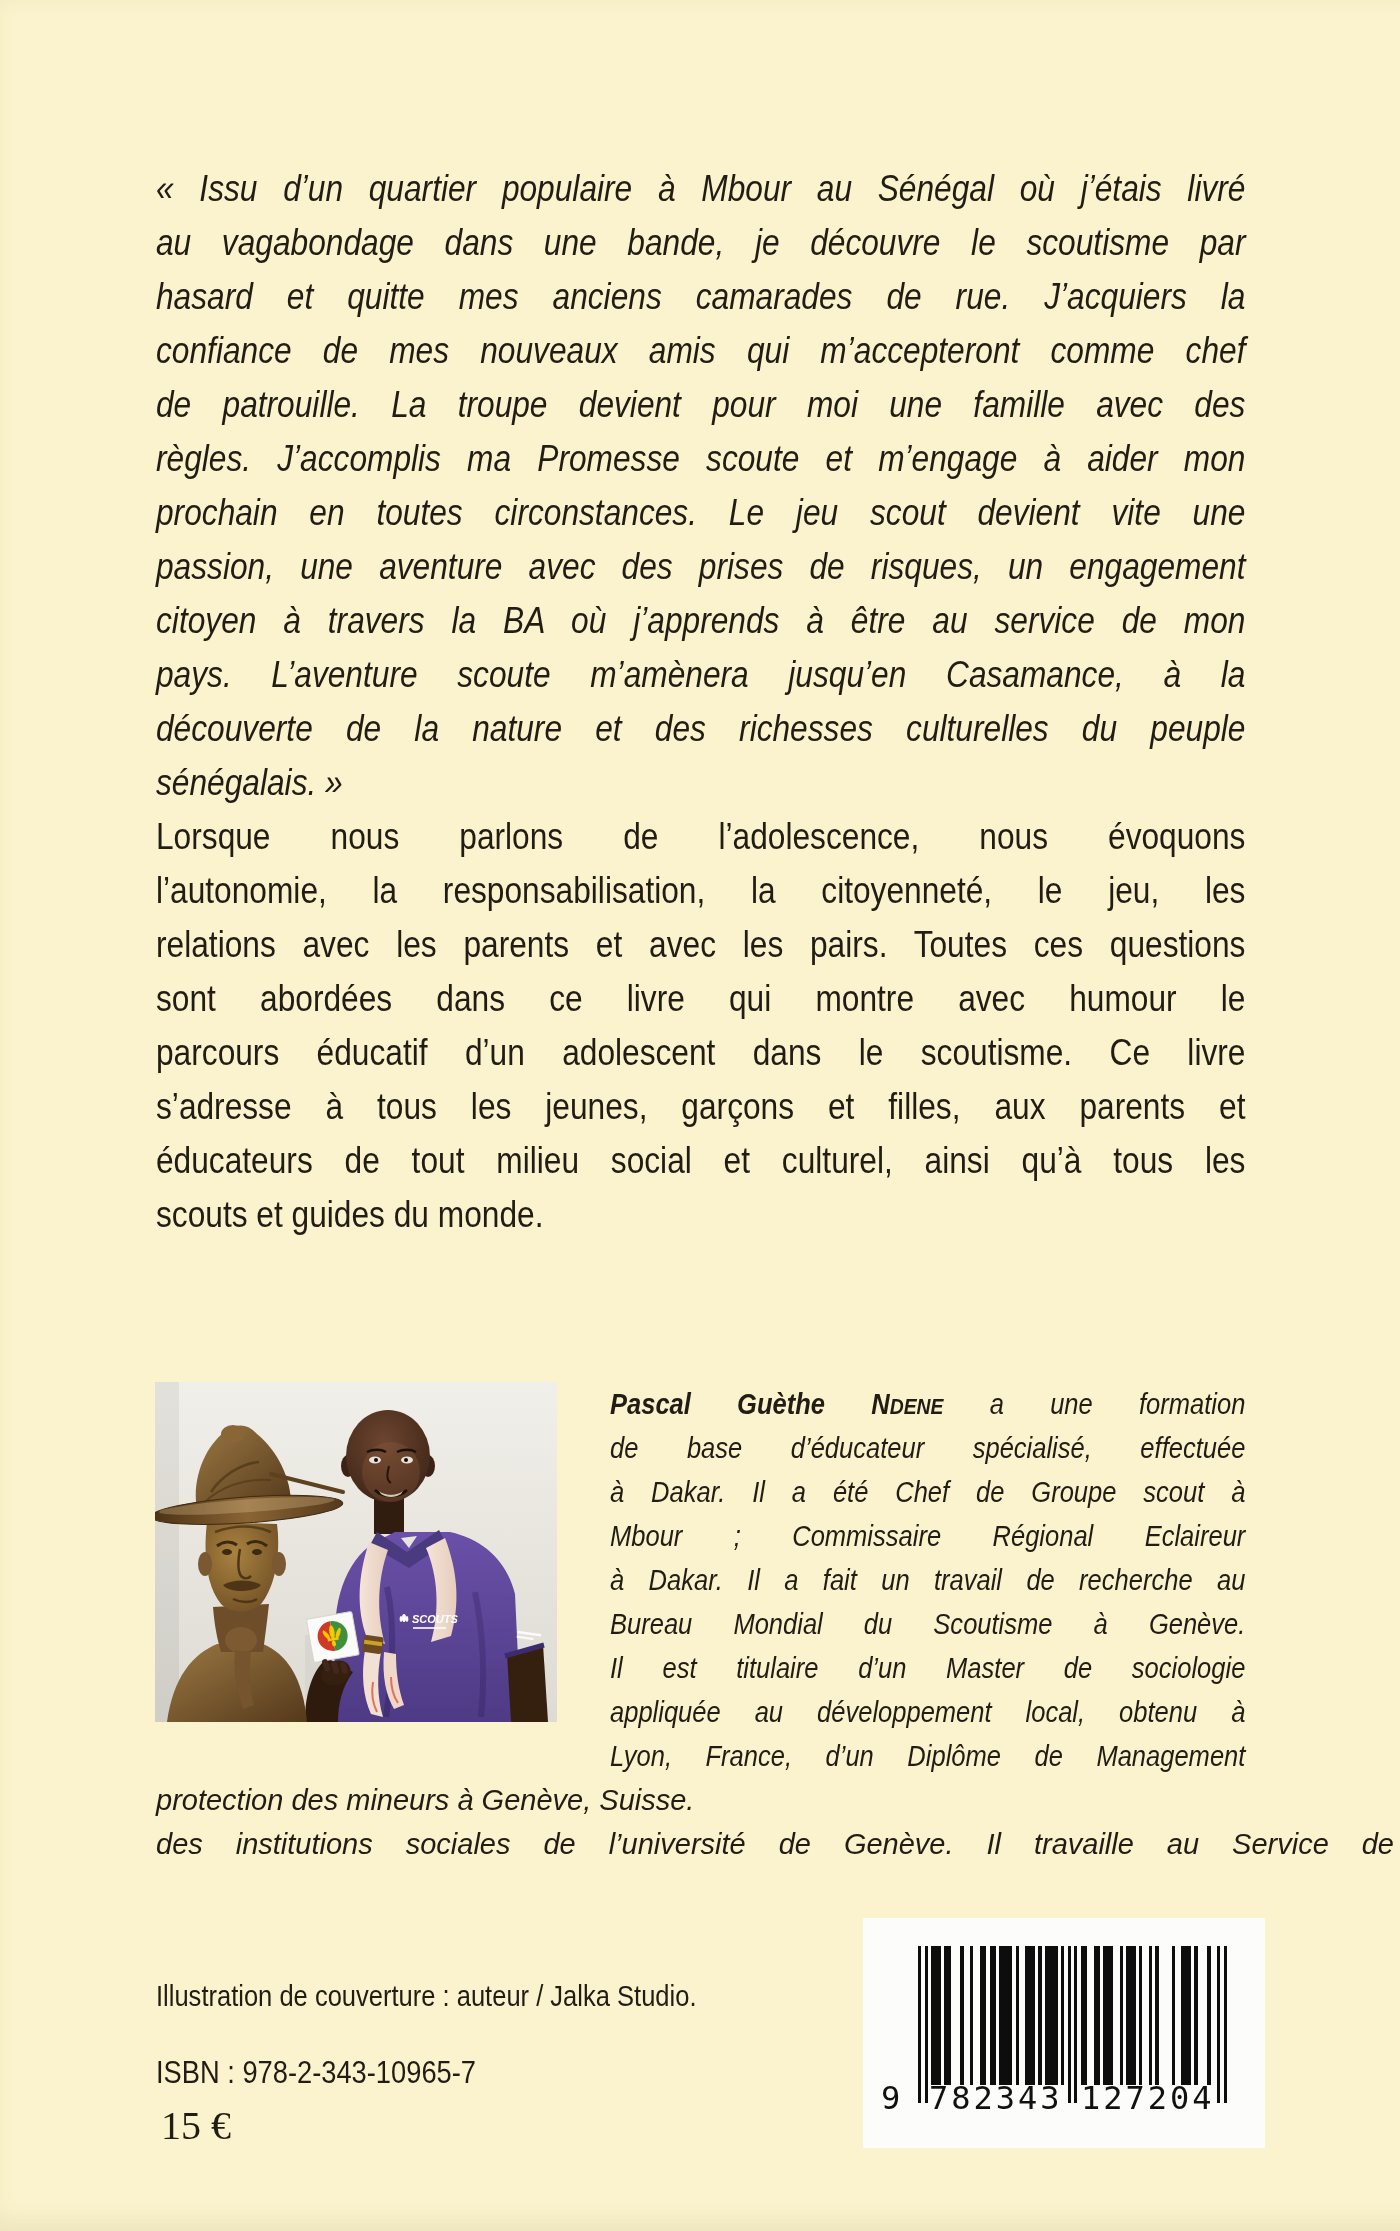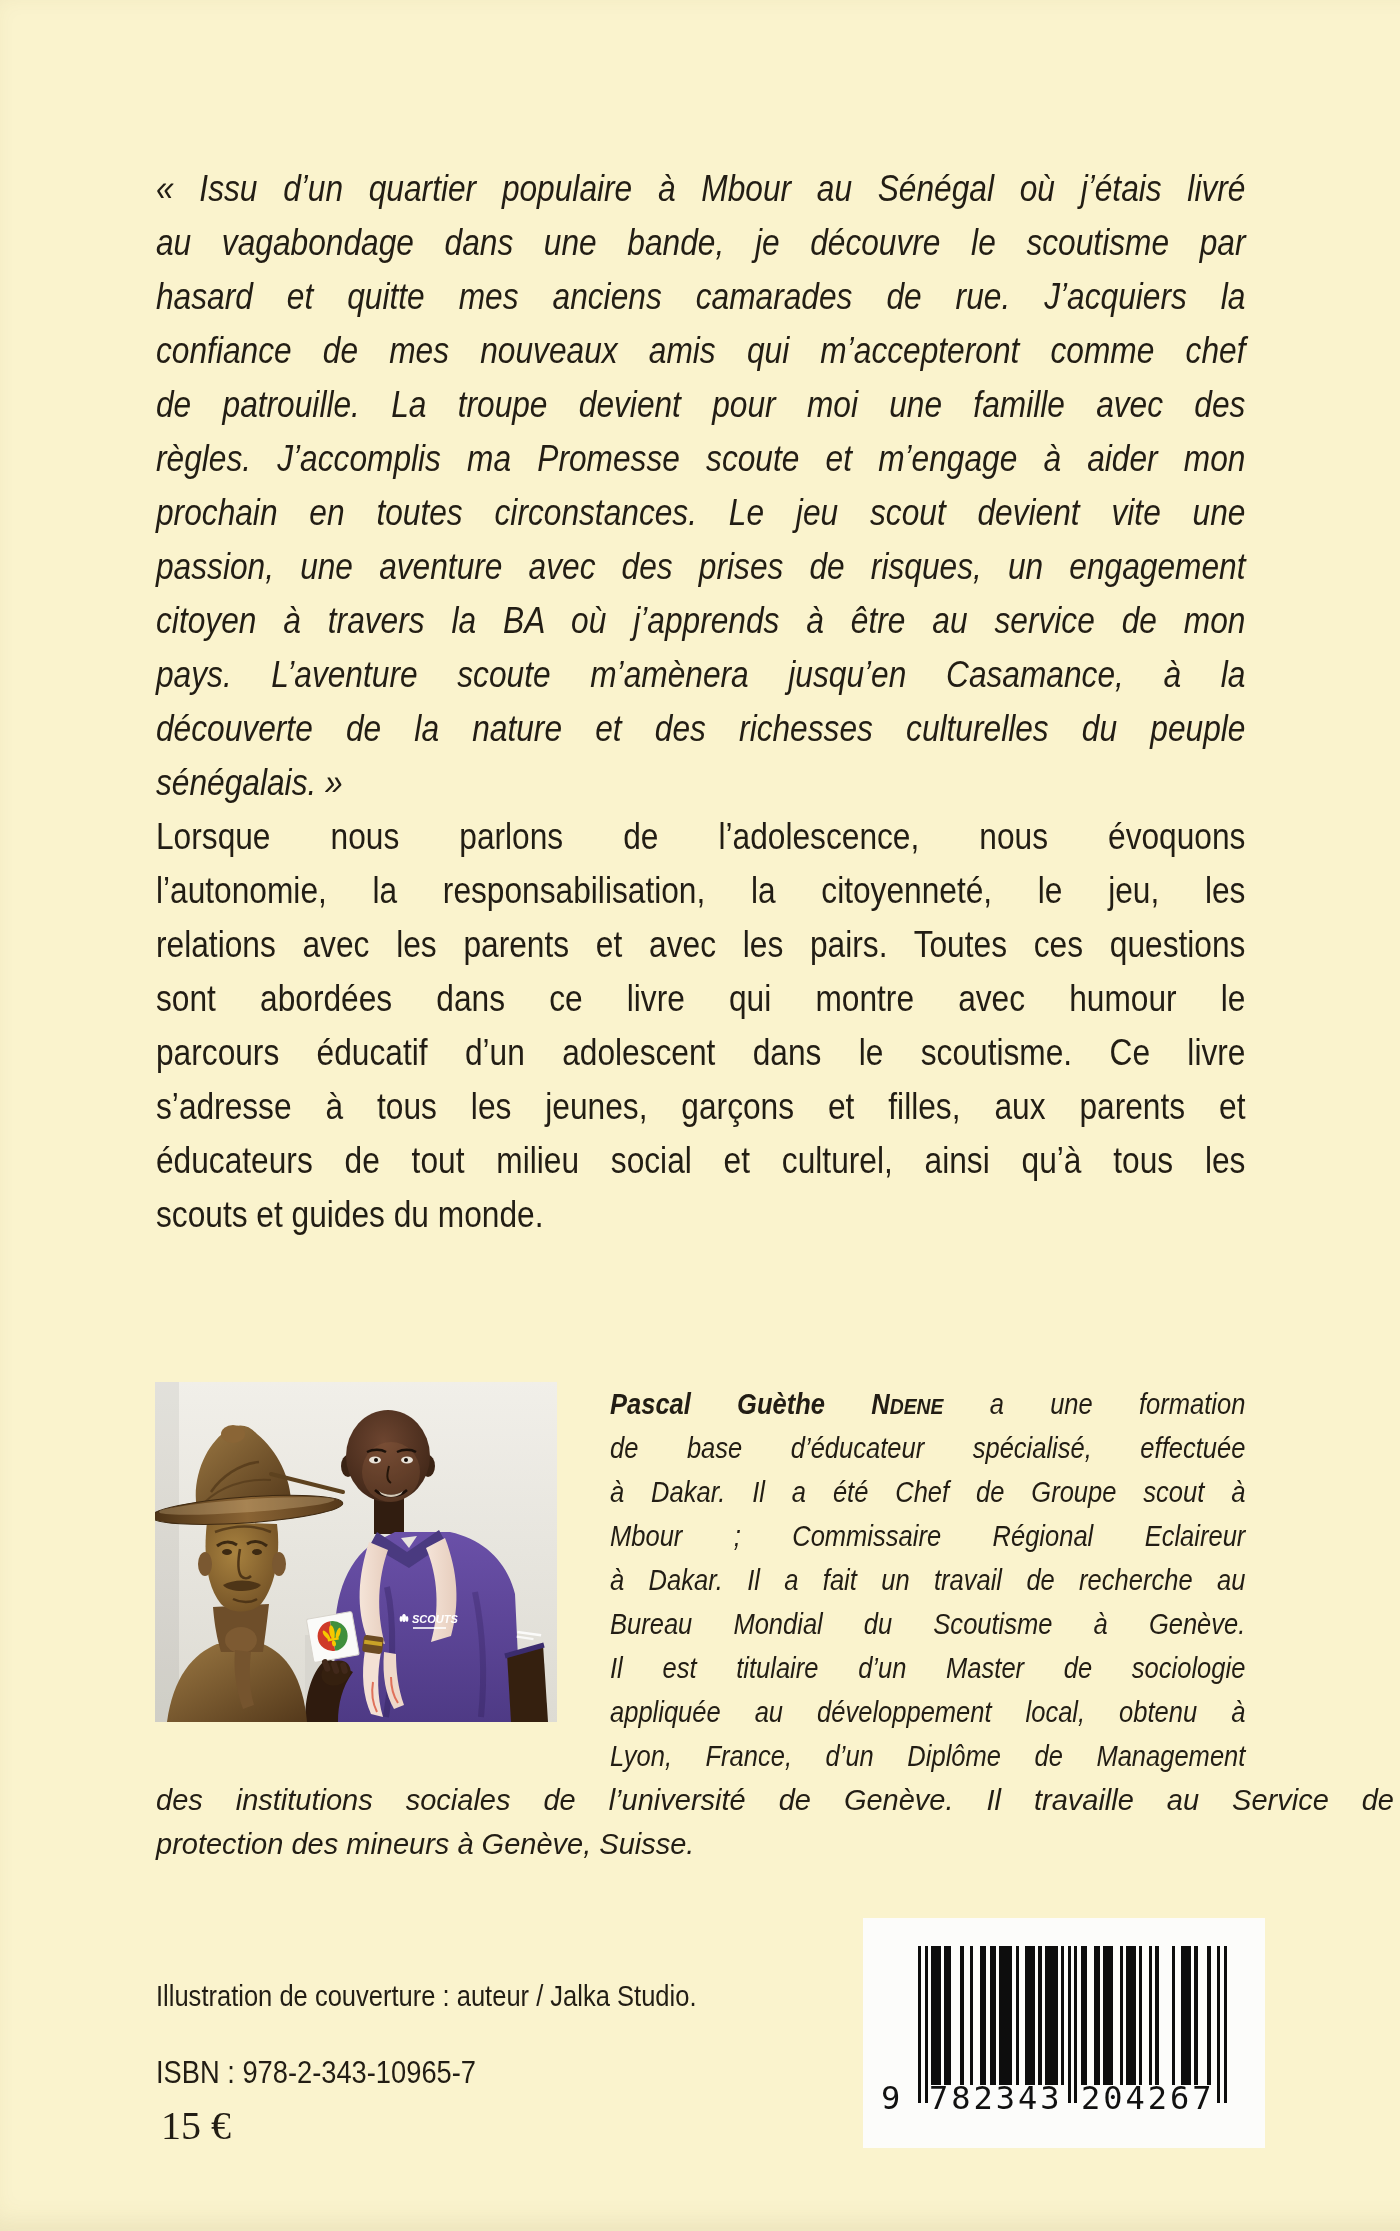--- a/index.html
+++ b/index.html
@@ -220,22 +220,22 @@
         <div class="ln jl">Mbour ; Commissaire Régional Eclaireur</div>
         <div class="ln jl">à Dakar. Il a fait un travail de recherche au</div>
         <div class="ln jl">Bureau Mondial du Scoutisme à Genève.</div>
         <div class="ln jl">Il est titulaire d’un Master de sociologie</div>
         <div class="ln jl">appliquée au développement local, obtenu à</div>
         <div class="ln jl">Lyon, France, d’un Diplôme de Management</div>
       </div>
   </div>
 
   <div class="bio-full">
+      <div class="ln jl last">protection des mineurs à Genève, Suisse.</div>
       <div class="ln jl">des institutions sociales de l’université de Genève. Il travaille au Service de</div>
-      <div class="ln jl last">protection des mineurs à Genève, Suisse.</div>
     </div>
 
   <div class="credit condensed">Illustration de couverture : auteur / Jalka Studio.</div>
   <div class="isbn condensed">ISBN : 978-2-343-10965-7</div>
   <div class="price">15 €</div>
 
   <div class="barcode-box">
     <div class="barcode-bars" id="barcode-bars">
         <div class="bar guard" style="left: 0px; width: 3.2526px;"></div>
         <div class="bar guard" style="left: 6.5052px; width: 3.2526px;"></div>
@@ -263,17 +263,17 @@
         <div class="bar" style="left: 237.44px; width: 3.2526px;"></div>
         <div class="bar" style="left: 253.703px; width: 3.2526px;"></div>
         <div class="bar" style="left: 263.461px; width: 9.7578px;"></div>
         <div class="bar" style="left: 276.471px; width: 3.2526px;"></div>
         <div class="bar" style="left: 289.481px; width: 3.2526px;"></div>
         <div class="bar guard" style="left: 299.239px; width: 3.2526px;"></div>
         <div class="bar guard" style="left: 305.744px; width: 3.2526px;"></div>
       </div>
     <div class="bc-digit bc-d9">9</div>
     <div class="bc-digit bc-g1">782343</div>
-    <div class="bc-digit bc-g2">204267</div>
+    <div class="bc-digit bc-g2">127204</div>
   </div>
 
   <div class="page-shade"></div>
 </div>
 
 </body></html>

